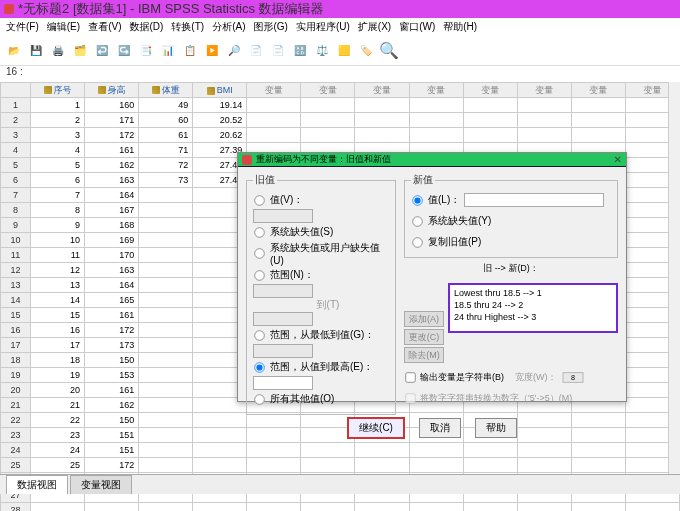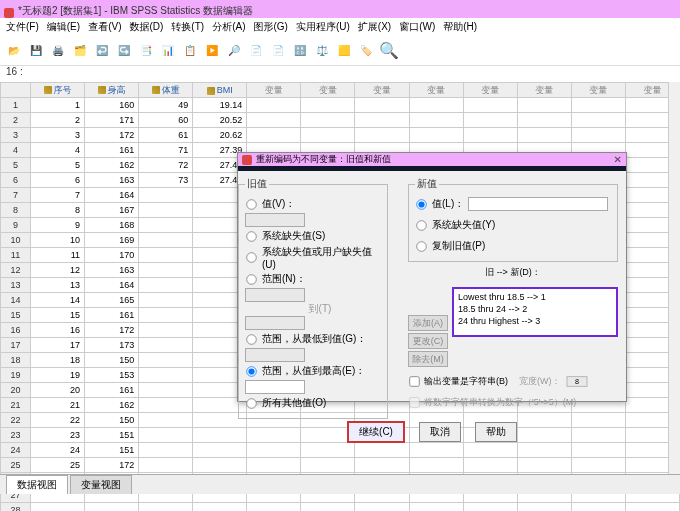--- a/index.html
+++ b/index.html
@@ -1,17 +1,17 @@
 <!DOCTYPE html>
 <html><head>
 <meta charset="utf-8">
 <style>
   * { box-sizing: border-box; margin: 0; padding: 0; }
   body { font-family: "Microsoft YaHei", Arial, sans-serif; font-size: 10px; background: #fff; width: 680px; height: 511px; overflow: hidden; position: relative; }
-  .titlebar { height: 18px; background: #f0abfc; display: flex; align-items: flex-end; padding: 0 4px; font-size: 10px; color: #333; }
+  .titlebar { height: 18px; background: #d946ef; display: flex; align-items: center; padding: 0 4px; font-size: 13px; color: #333; }
   .titlebar .icon { width: 10px; height: 10px; background: #d44; border-radius: 2px; margin-right: 4px; }
   .menubar { height: 18px; display: flex; align-items: center; padding: 0 4px; gap: 4px; font-size: 10px; }
   .menubar span { padding: 0 2px; }
   .toolbar { height: 30px; display: flex; align-items: center; padding: 0 6px; gap: 4px; border-bottom: 1px solid #ddd; }
   .tool { width: 18px; height: 18px; display: inline-flex; align-items: center; justify-content: center; }
   .statusline { height: 16px; padding: 0 6px; font-size: 10px; color: #333; }
   .grid { position: relative; }
   table { border-collapse: collapse; width: 100%; table-layout: fixed; }
   th, td { border: 1px solid #ccc; height: 15px; font-size: 9px; text-align: right; padding: 0 4px; overflow: hidden; white-space: nowrap; }
   th { background: #eee; font-weight: normal; color: #2a5ca8; text-align: center; }
@@ -20,25 +20,25 @@
   .colvar { color:#2a5ca8; }
   .colempty { color:#888; }
   .tabs { position:absolute; bottom:17px; left:0; right:0; height:20px; background:#eee; border-top:1px solid #aaa; display:flex; align-items:flex-end; padding:0 6px; gap:2px;}
   .tab { padding:2px 10px; background:#ddd; border:1px solid #aaa; border-bottom:none; font-size:10px; cursor:pointer;}
   .tab.active { background:#fff; }
   .scrollbar-h { position:absolute; bottom:20px; left:0; right:12px; height:12px; background:#f0f0f0; border-top:1px solid #ccc;}
   .scrollbar-h .thumb { position:absolute; left:10px; width:60px; height:8px; top:2px; background:#bbb; border-radius:2px;}
   .scrollbar-v { position:absolute; top:82px; right:0; bottom:32px; width:12px; background:#f0f0f0; border-left:1px solid #ccc;}
   
   .dialog { position:absolute; left:237px; top:152px; width:390px; height:250px; background:#f0f0f0; border:1px solid #888; box-shadow:0 2px 6px rgba(0,0,0,.3); display:flex; flex-direction:column;}
-  .dlg-title { height:18px; background:#f0abfc; border-bottom:5px solid #0f172a; display:flex; align-items:center; justify-content:space-between; padding:0 4px; font-size:9px;}
+  .dlg-title { height:18px; background:#22c55e; border-bottom:1px solid #0f172a; display:flex; align-items:center; justify-content:space-between; padding:0 4px; font-size:9px;}
   .dlg-title .left { display:flex; align-items:center; gap:4px;}
   .dlg-title .ic { width:10px;height:10px;background:#d44;border-radius:2px;}
   .dlg-title .close { cursor:pointer; font-size:10px; color:#444;}
-  .dlg-body { flex:1; display:flex; padding:6px 8px 2px 0; gap:20px; font-size:10px; }
+  .dlg-body { flex:1; display:flex; padding:6px 8px 2px 8px; gap:8px; font-size:10px; }
   .col { display:flex; flex-direction:column; gap:4px; }
   .col.left { flex:0 0 150px; }
   .col.right { flex:1; }
   fieldset { border:1px solid #bbb; padding:4px 6px 6px 6px; position:relative;}
   legend { font-size:10px; padding:0 2px; color:#333;}
   .radio-row { display:flex; align-items:center; gap:4px; margin:2px 0; }
   .radio-row input[type=radio]{ transform:scale(.8);}
   .txt { width:60px; height:14px; border:1px solid #aaa; background:#fff; font-size:9px; padding:0 2px;}
   .txt.long { width:140px; }
   .txt.dis { background:#e8e8e8; }

